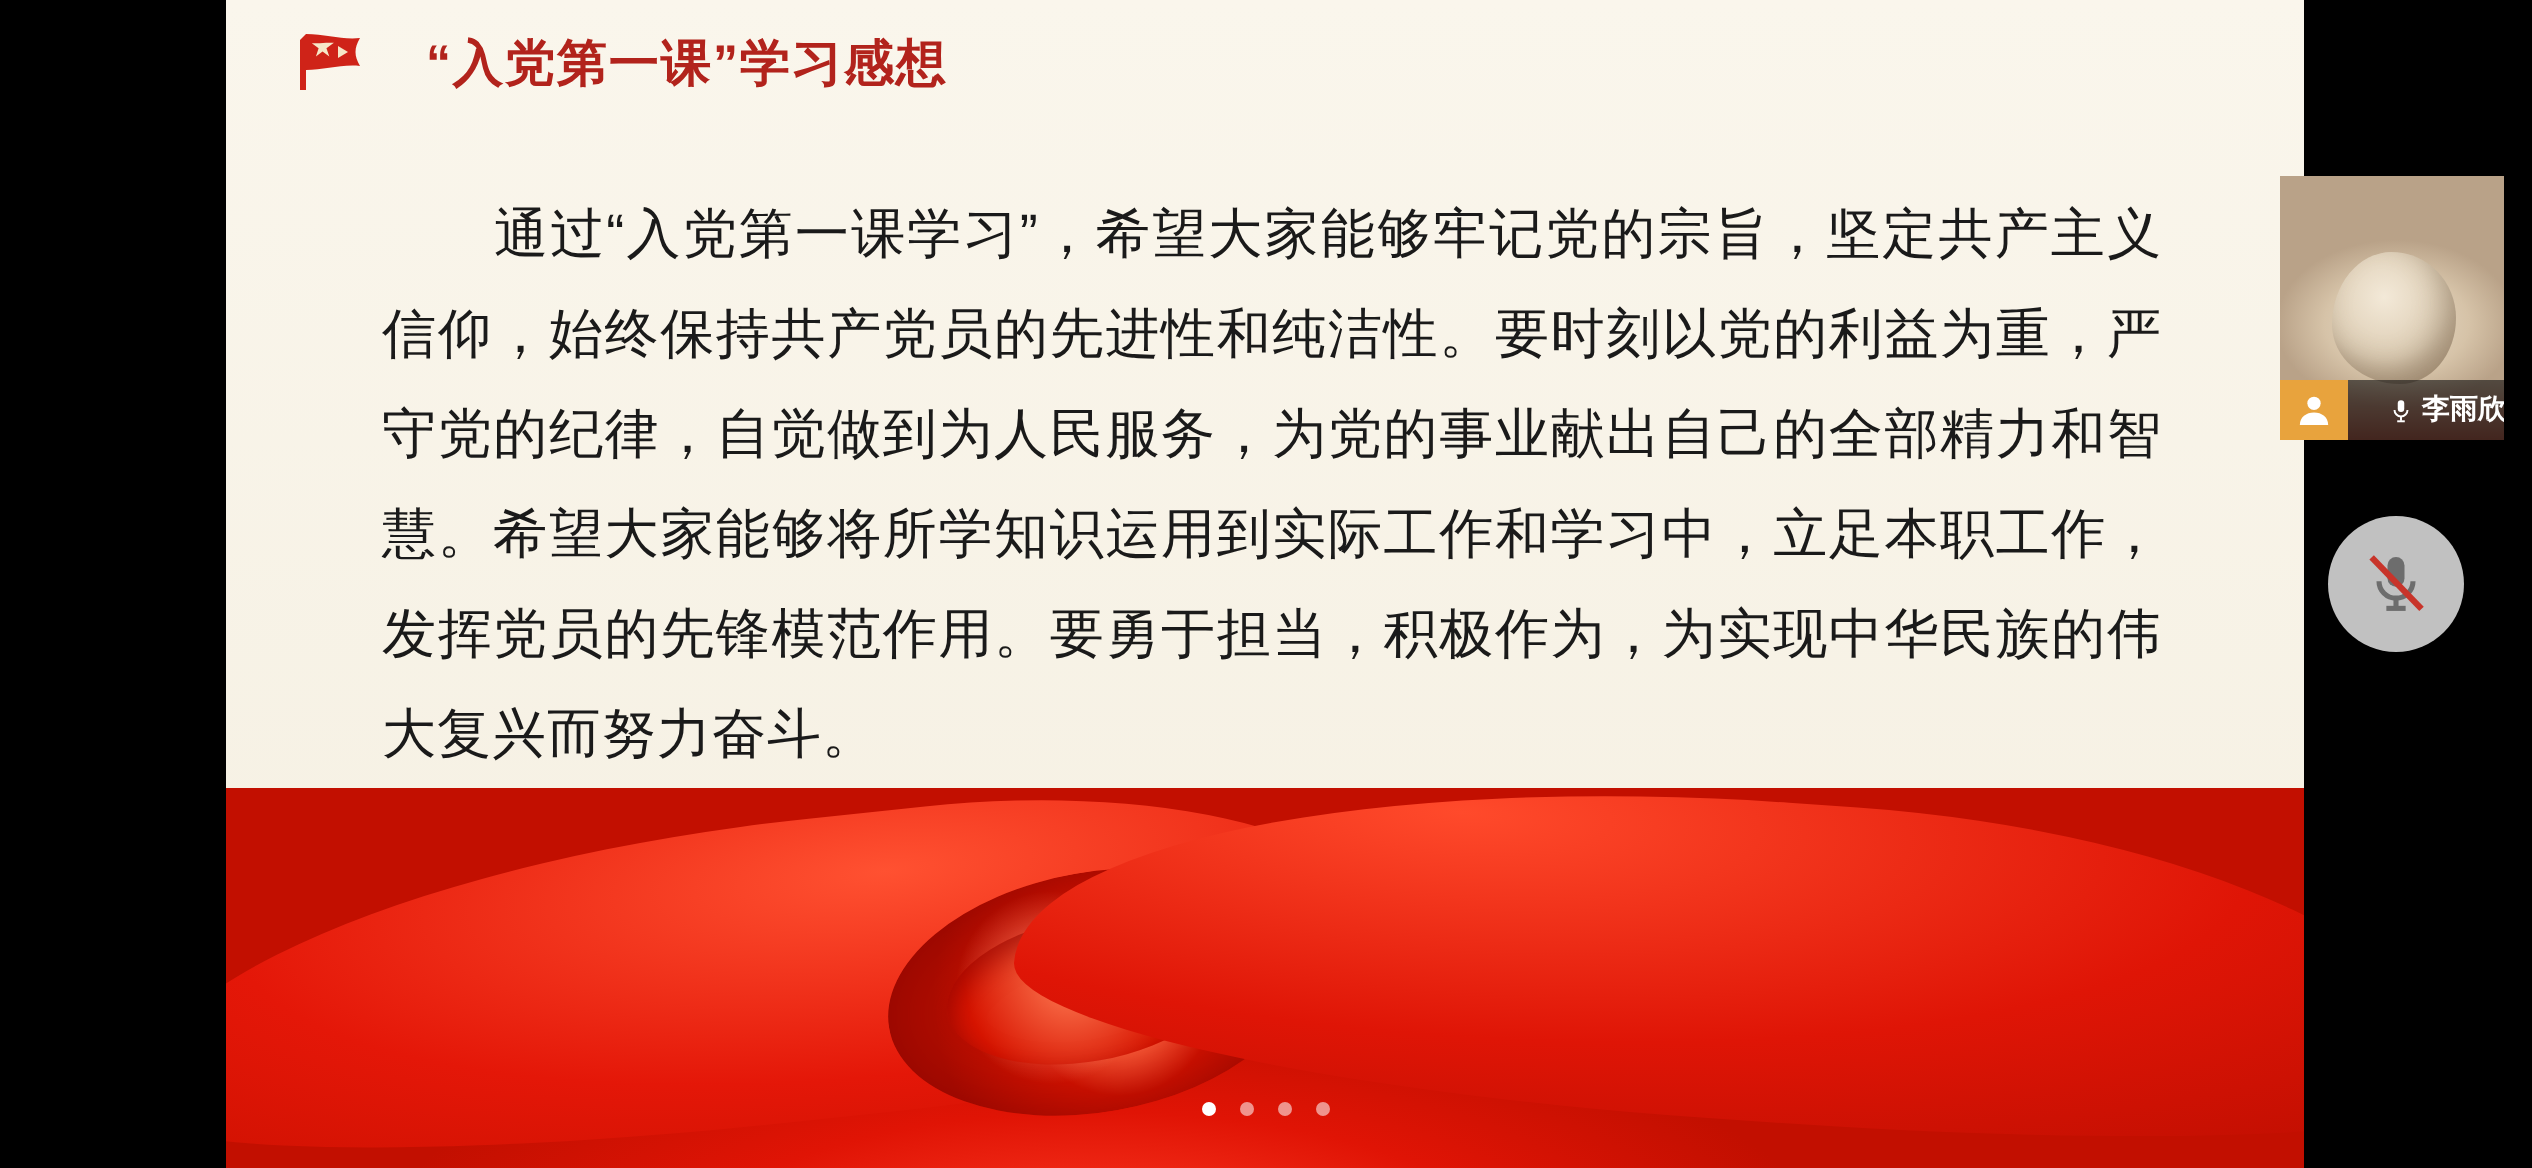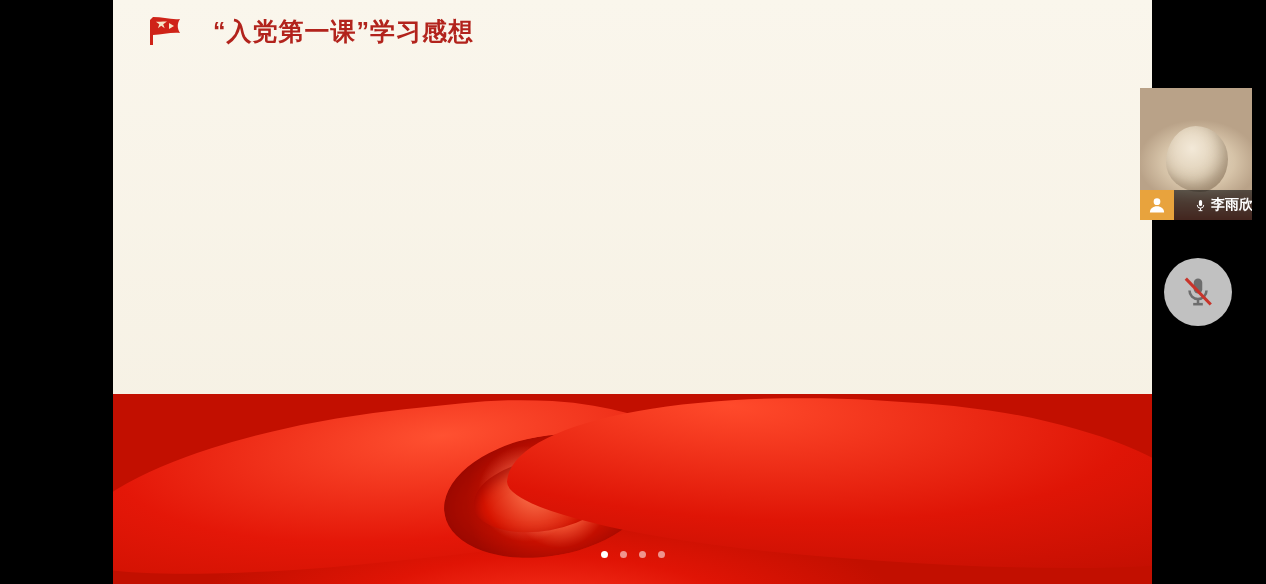--- a/index.html
+++ b/index.html
@@ -257,20 +257,21 @@
           <path d="M3 31 L3 6 L6 3 L6 31 Z" fill="#cf2318"></path>
           <path d="M6 3 C16 3 24 6 33 5 C30 10 30 14 33 19 C24 18 15 21 6 21 Z" fill="#cf2318"></path>
           <path d="M13 7.5 L17.6 7.5 L13.2 10.8 L14.9 15.6 L10.9 12.6 L7 15.6 L8.6 10.8 L4.6 7.8 L9.4 7.8 Z" fill="#f6e7c8" transform="translate(5,1) scale(0.85)"></path>
           <path d="M22 9 l5 3 -5 3 z" fill="#f6e7c8"></path>
         </svg>
       </div>
       <div class="slide-title">“入党第一课”学习感想</div>
     </div>
 
     <div class="slide-body">
+      <p class="para">通过“入党第一课学习”，希望大家能够牢记党的宗旨，坚定共产主义信仰，始终保持共产党员的先进性和纯洁性。要时刻以党的利益为重，严守党的纪律，自觉做到为人民服务，为党的事业献出自己的全部精力和智慧。希望大家能够将所学知识运用到实际工作和学习中，立足本职工作，发挥党员的先锋模范作用。要勇于担当，积极作为，为实现中华民族的伟大复兴而努力奋斗。</p>
     </div>
 
     <div class="dots">
       <span class="dot active"></span>
       <span class="dot"></span>
       <span class="dot"></span>
       <span class="dot"></span>
     </div>
   </div>
 

